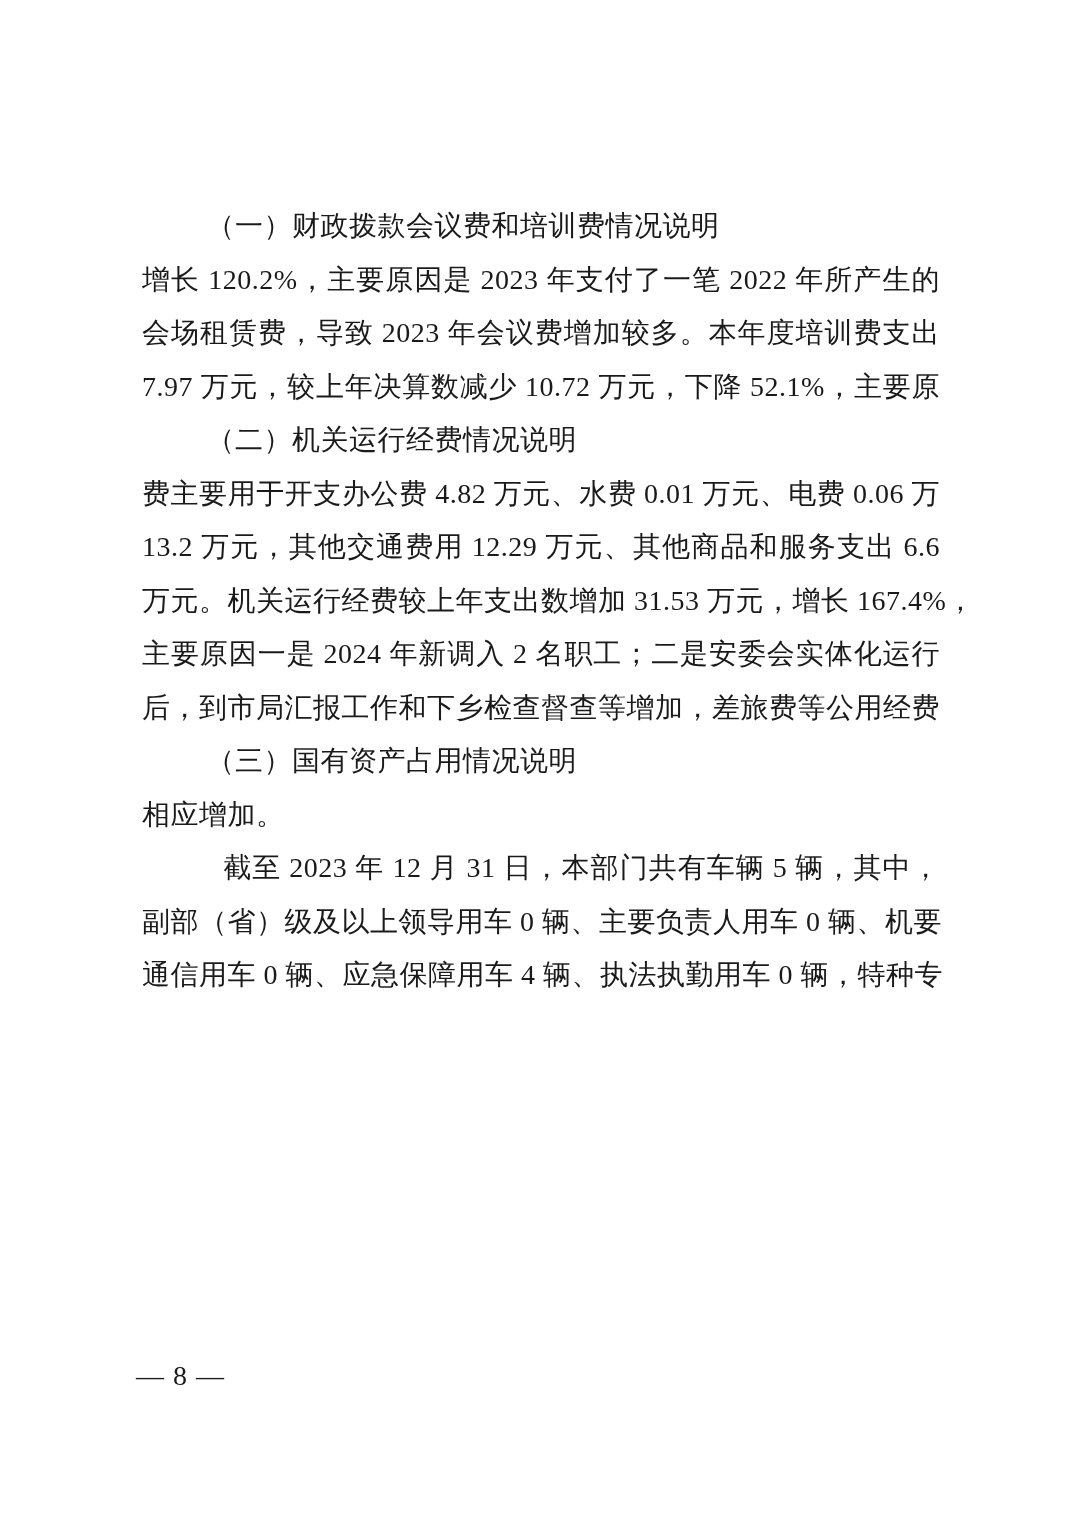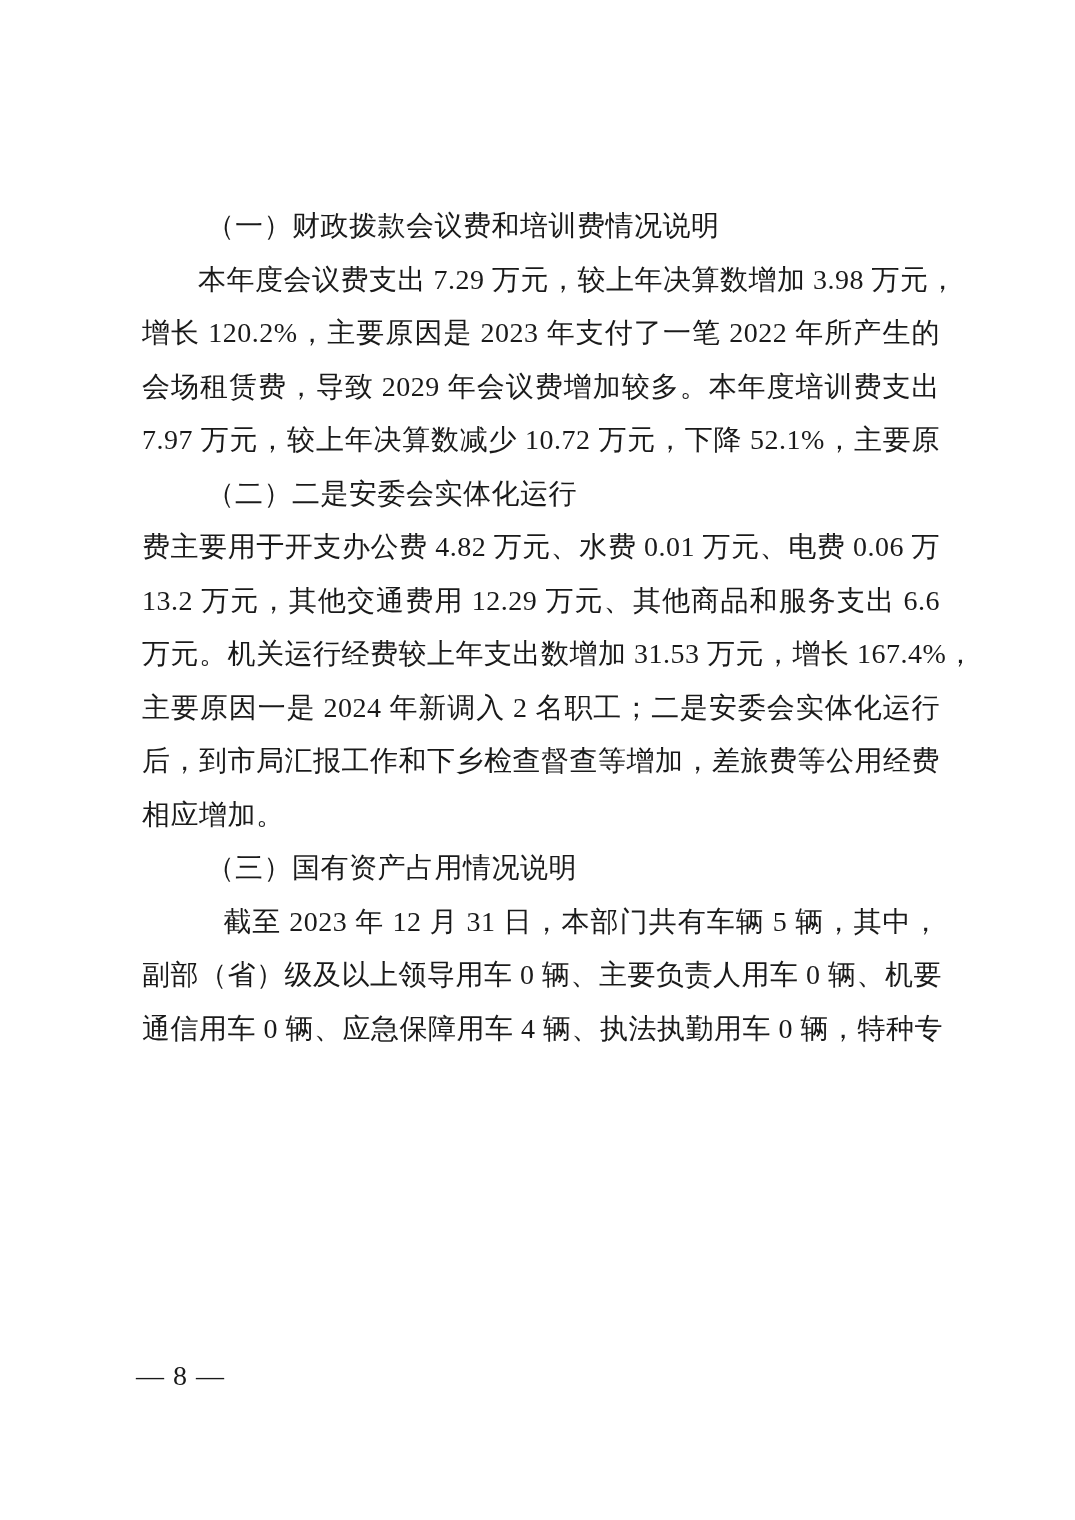--- a/index.html
+++ b/index.html
@@ -44,32 +44,31 @@
     letter-spacing: 1px;
     color: #1a1a1a;
   }
 </style>
 </head>
 <body>
 
 <div class="page">
   <div class="doc-body" id="doc-body">
       <div class="line heading">（一）财政拨款会议费和培训费情况说明</div>
-      <div class="line justify indent">本年度会议费支出 7.29 万元，较上年决算数增加 3.98 万元，</div>
       <div class="line justify">增长 120.2%，主要原因是 2023 年支付了一笔 2022 年所产生的</div>
-      <div class="line justify">会场租赁费，导致 2029 年会议费增加较多。本年度培训费支出</div>
+      <div class="line justify">会场租赁费，导致 2023 年会议费增加较多。本年度培训费支出</div>
       <div class="line justify">7.97 万元，较上年决算数减少 10.72 万元，下降 52.1%，主要原</div>
-      <div class="line heading">（二）二是安委会实体化运行</div>
+      <div class="line heading">（二）机关运行经费情况说明</div>
       <div class="line justify">费主要用于开支办公费 4.82 万元、水费 0.01 万元、电费 0.06 万</div>
       <div class="line justify">13.2 万元，其他交通费用 12.29 万元、其他商品和服务支出 6.6</div>
       <div class="line justify">万元。机关运行经费较上年支出数增加 31.53 万元，增长 167.4%，</div>
       <div class="line justify">主要原因一是 2024 年新调入 2 名职工；二是安委会实体化运行</div>
       <div class="line justify">后，到市局汇报工作和下乡检查督查等增加，差旅费等公用经费</div>
+      <div class="line heading">（三）国有资产占用情况说明</div>
       <div class="line">相应增加。</div>
-      <div class="line heading">（三）国有资产占用情况说明</div>
       <div class="line justify indent-wide">截至 2023 年 12 月 31 日，本部门共有车辆 5 辆，其中，</div>
       <div class="line justify">副部（省）级及以上领导用车 0 辆、主要负责人用车 0 辆、机要</div>
       <div class="line justify">通信用车 0 辆、应急保障用车 4 辆、执法执勤用车 0 辆，特种专</div>
     </div>
   <div class="footer">
     <span>— 8 —</span>
   </div>
 </div>
 
 </body></html>

